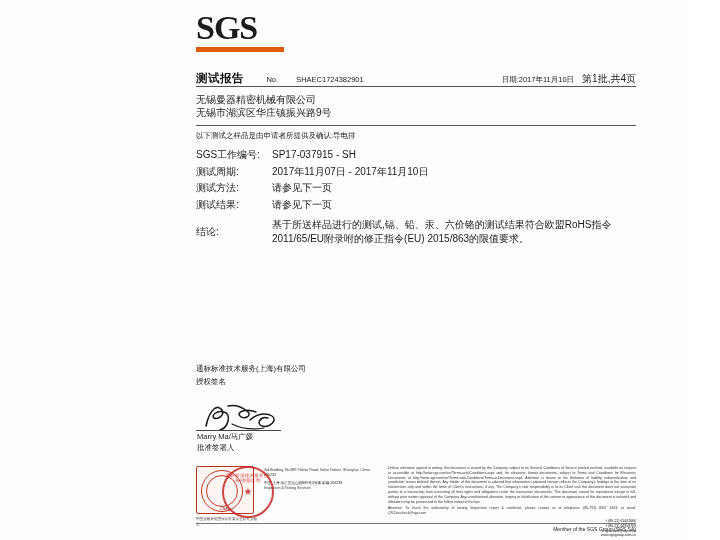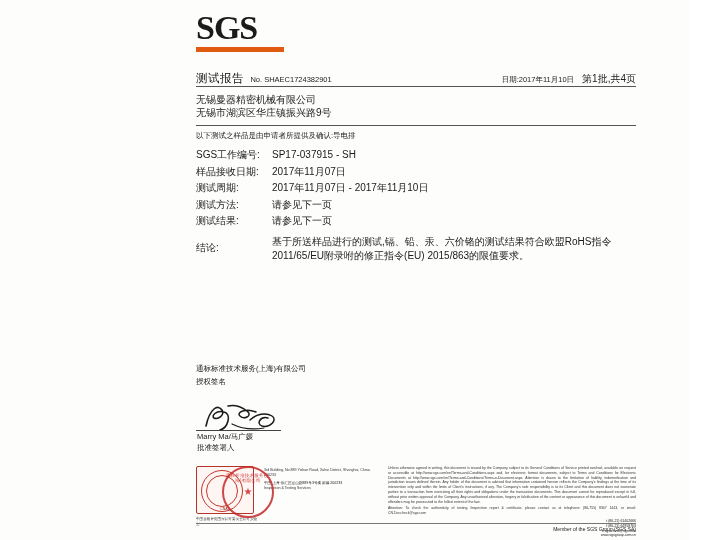--- a/index.html
+++ b/index.html
@@ -51,28 +51,28 @@
     position: absolute;
     left: 196px;
     top: 68px;
     width: 440px;
     display: flex;
     align-items: baseline;
     justify-content: space-between;
   }
   .doc-title {
     font-size: 11.5px;
-    font-weight: normal;
+    font-weight: bold;
     color: #111;
     letter-spacing: 0.5px;
   }
   .doc-no {
     font-size: 7.5px;
     color: #222;
-    margin-left: 2px;
+    margin-left: 18px;
   }
   .doc-date {
     font-size: 7.5px;
     color: #222;
   }
   .doc-page {
     font-size: 10px;
     color: #222;
     margin-left: 8px;
   }
@@ -346,24 +346,20 @@
   <div class="rule mid"></div>
 
   <div class="sample-intro">以下测试之样品是由申请者所提供及确认:导电排</div>
 
   <div class="kv">
     <div class="kv-row">
       <div class="kv-key">SGS工作编号:</div>
       <div class="kv-val">SP17-037915 - SH</div>
     </div>
     <div class="kv-row">
-      <div class="kv-key">样品接收日期:</div>
-      <div class="kv-val">2017年11月07日</div>
-    </div>
-    <div class="kv-row">
       <div class="kv-key">测试周期:</div>
       <div class="kv-val">2017年11月07日 - 2017年11月10日</div>
     </div>
     <div class="kv-row">
       <div class="kv-key">测试方法:</div>
       <div class="kv-val">请参见下一页</div>
     </div>
     <div class="kv-row">
       <div class="kv-key">测试结果:</div>
       <div class="kv-val">请参见下一页</div>

